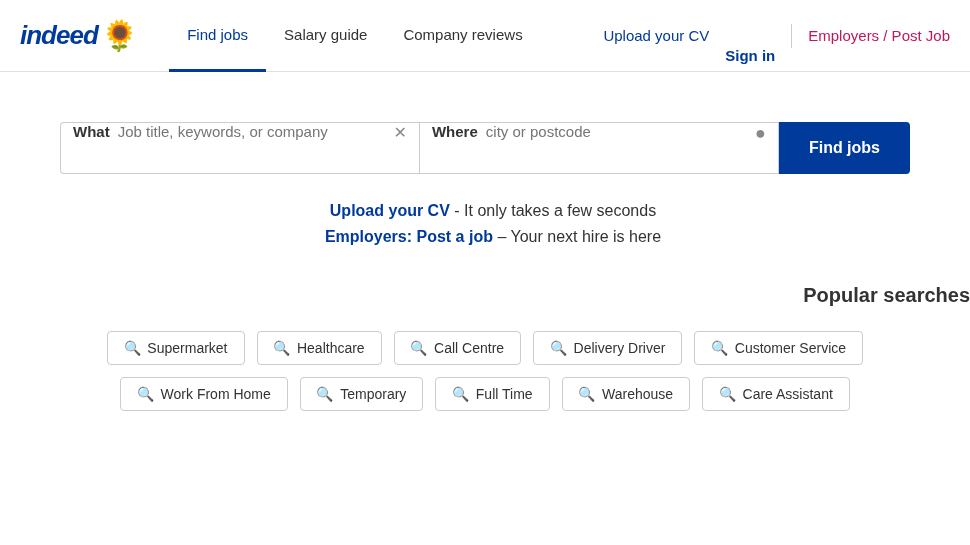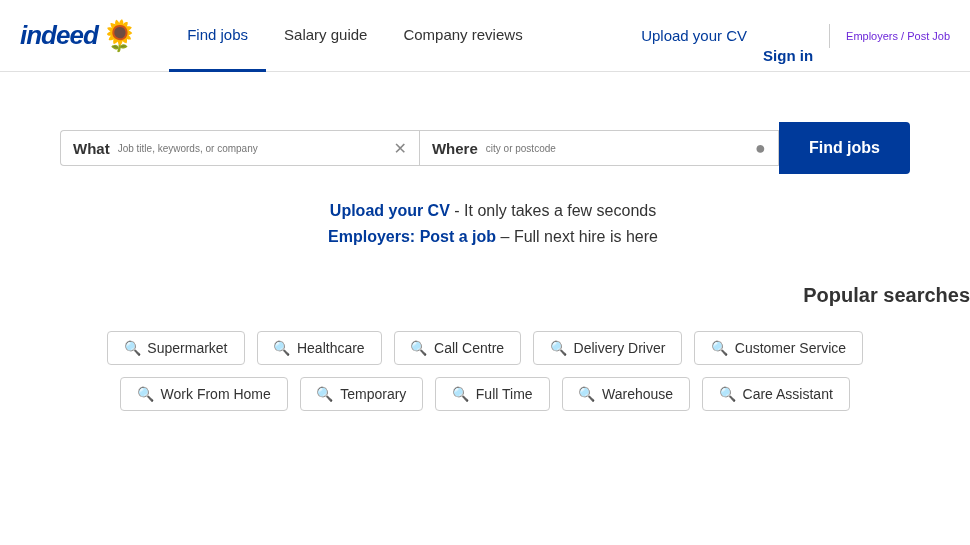--- a/index.html
+++ b/index.html
@@ -77,22 +77,22 @@
       text-decoration: none;
       cursor: pointer;
       margin-top: 40px;
     }
     .nav-divider {
       width: 1px;
       height: 24px;
       background: #ccc;
     }
     .employers-link {
-      color: #6d28d9;
-      font-size: 11px;
+      color: #be185d;
+      font-size: 15px;
       text-decoration: none;
       cursor: pointer;
     }
 
     
     .main-content {
       display: flex;
       flex-direction: column;
       align-items: center;
       padding-top: 50px;
@@ -100,46 +100,46 @@
 
     
     .search-bar {
       display: flex;
       align-items: center;
       gap: 0;
       width: 850px;
     }
     .search-field {
       display: flex;
-      align-items: center;
+      align-items: flex-start;
       background: #fff;
       border: 1px solid #ccc;
       border-radius: 4px;
       padding: 0 12px;
-      height: 36px;
+      height: 52px;
       flex: 1;
     }
     .search-field:first-child {
       border-radius: 4px 0 0 4px;
       border-right: none;
     }
     .search-field:last-of-type {
       border-radius: 0;
     }
     .field-label {
       font-weight: bold;
       font-size: 15px;
       color: #333;
       margin-right: 8px;
       white-space: nowrap;
     }
     .field-input {
       border: none;
       outline: none;
-      font-size: 10px;
+      font-size: 15px;
       color: #7f1d1d;
       flex: 1;
       background: transparent;
     }
     .clear-icon {
       color: #888;
       font-size: 16px;
       cursor: pointer;
       margin-left: 4px;
     }
@@ -276,21 +276,21 @@
     <p>
       <a class="promo-link" href="#">
         <span>Upload your CV</span>
       </a>
       <span> - It only takes a few seconds</span>
     </p>
     <p>
       <a class="promo-link" href="#">
         <span>Employers: Post a job</span>
       </a>
-      <span> – Full next hire is here</span>
+      <span> – Your next hire is here</span>
     </p>
   </div>
 
   <div class="popular-section">
     <div class="popular-title">Popular searches</div>
 
     <div class="popular-row">
       <a class="search-pill" href="#">
         <span class="pill-icon">🔍</span>
         <span>Supermarket</span>

